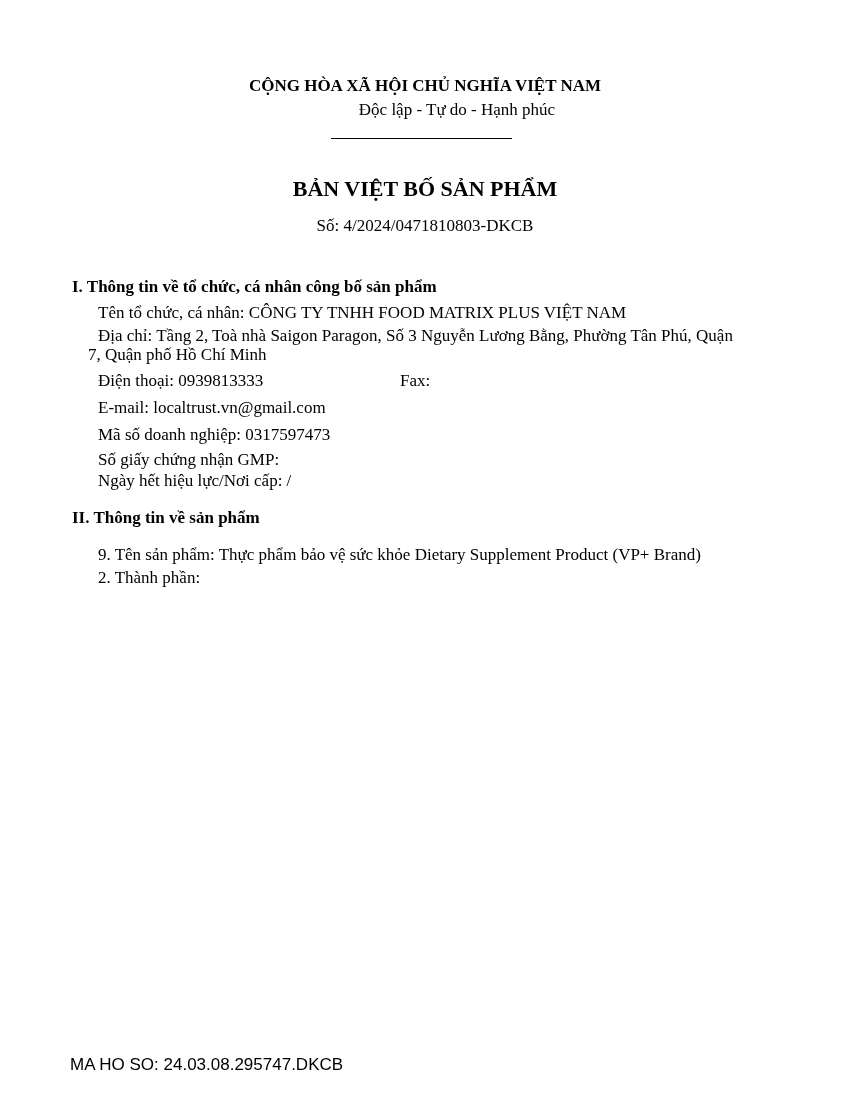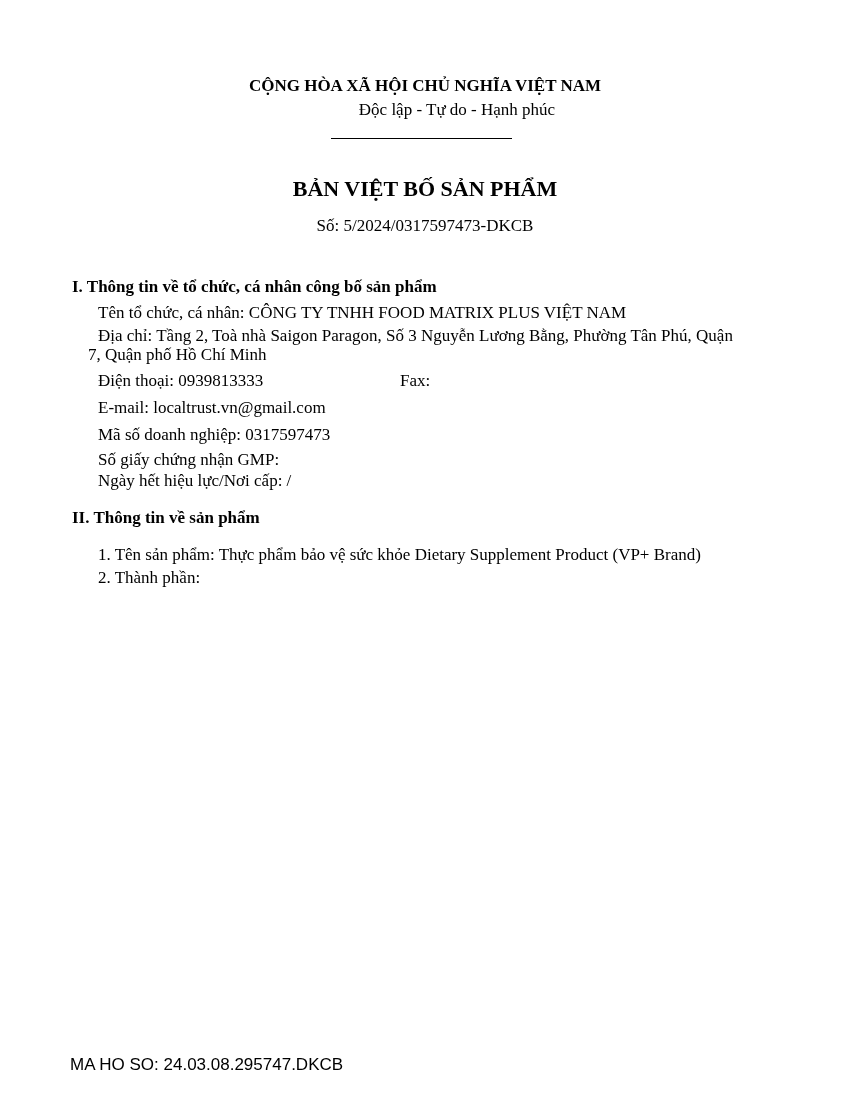--- a/index.html
+++ b/index.html
@@ -70,30 +70,30 @@
     }
   </style>
 </head>
 <body>
 
 <div class="abs center nation">CỘNG HÒA XÃ HỘI CHỦ NGHĨA VIỆT NAM</div>
 <div class="abs center motto">Độc lập - Tự do - Hạnh phúc</div>
 <div class="rule"></div>
 
 <div class="abs center doc-title">BẢN VIỆT BỐ SẢN PHẨM</div>
-<div class="abs center doc-number">Số: 5/2024/0317597473-DKCB</div>
+<div class="abs center doc-number">Số: 4/2024/0471810803-DKCB</div>
 
 <div class="abs section-heading" style="top:277px;">I. Thông tin về tổ chức, cá nhân công bố sản phẩm</div>
 <div class="abs line" style="top:303px;">Tên tổ chức, cá nhân: CÔNG TY TNHH FOOD MATRIX PLUS VIỆT NAM</div>
 <div class="abs line" style="top:326px;">Địa chỉ: Tầng 2, Toà nhà Saigon Paragon, Số 3 Nguyễn Lương Bằng, Phường Tân Phú, Quận</div>
 <div class="abs line-cont" style="top:345px;">7, Quận phố Hồ Chí Minh</div>
 <div class="abs line" style="top:371px;">Điện thoại: 0939813333</div>
 <div class="abs fax" style="top:371px;">Fax:</div>
 <div class="abs line" style="top:398px;text-align:right;">E-mail: localtrust.vn@gmail.com</div>
 <div class="abs line" style="top:425px;">Mã số doanh nghiệp: 0317597473</div>
 <div class="abs line" style="top:450px;">Số giấy chứng nhận GMP:</div>
 <div class="abs line" style="top:471px;">Ngày hết hiệu lực/Nơi cấp: /</div>
 
 <div class="abs section-heading" style="top:508px;">II. Thông tin về sản phẩm</div>
-<div class="abs line" style="top:545px;">1. Tên sản phẩm: Thực phẩm bảo vệ sức khỏe Dietary Supplement Product (VP+ Brand)</div>
+<div class="abs line" style="top:545px;">9. Tên sản phẩm: Thực phẩm bảo vệ sức khỏe Dietary Supplement Product (VP+ Brand)</div>
 <div class="abs line" style="top:568px;">2. Thành phần:</div>
 
 <div class="abs footer-code">MA HO SO: 24.03.08.295747.DKCB</div>
 
 </body></html>

